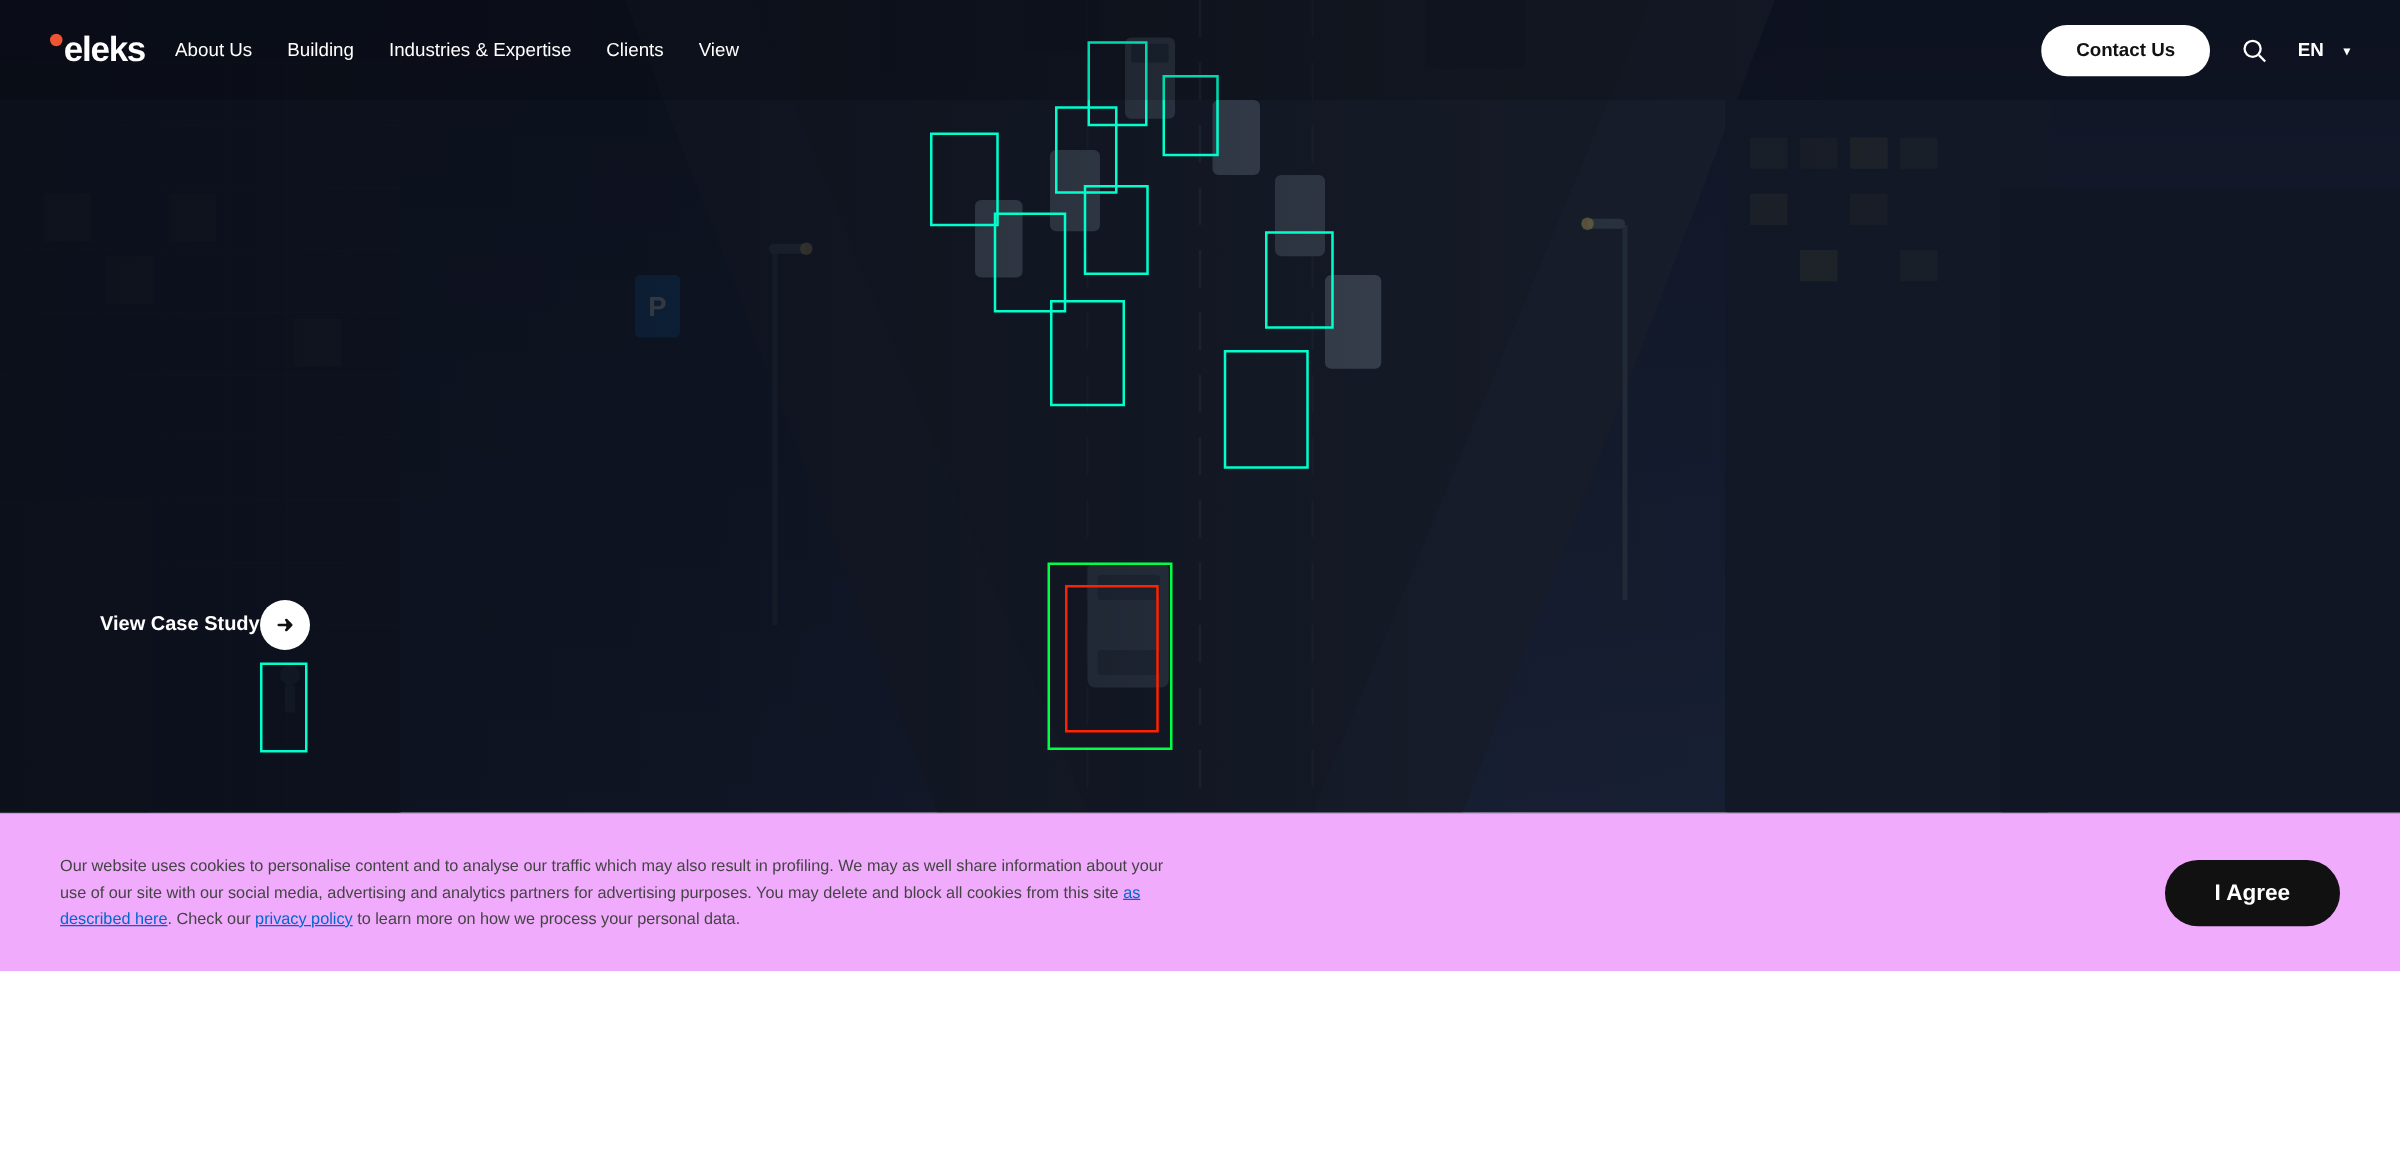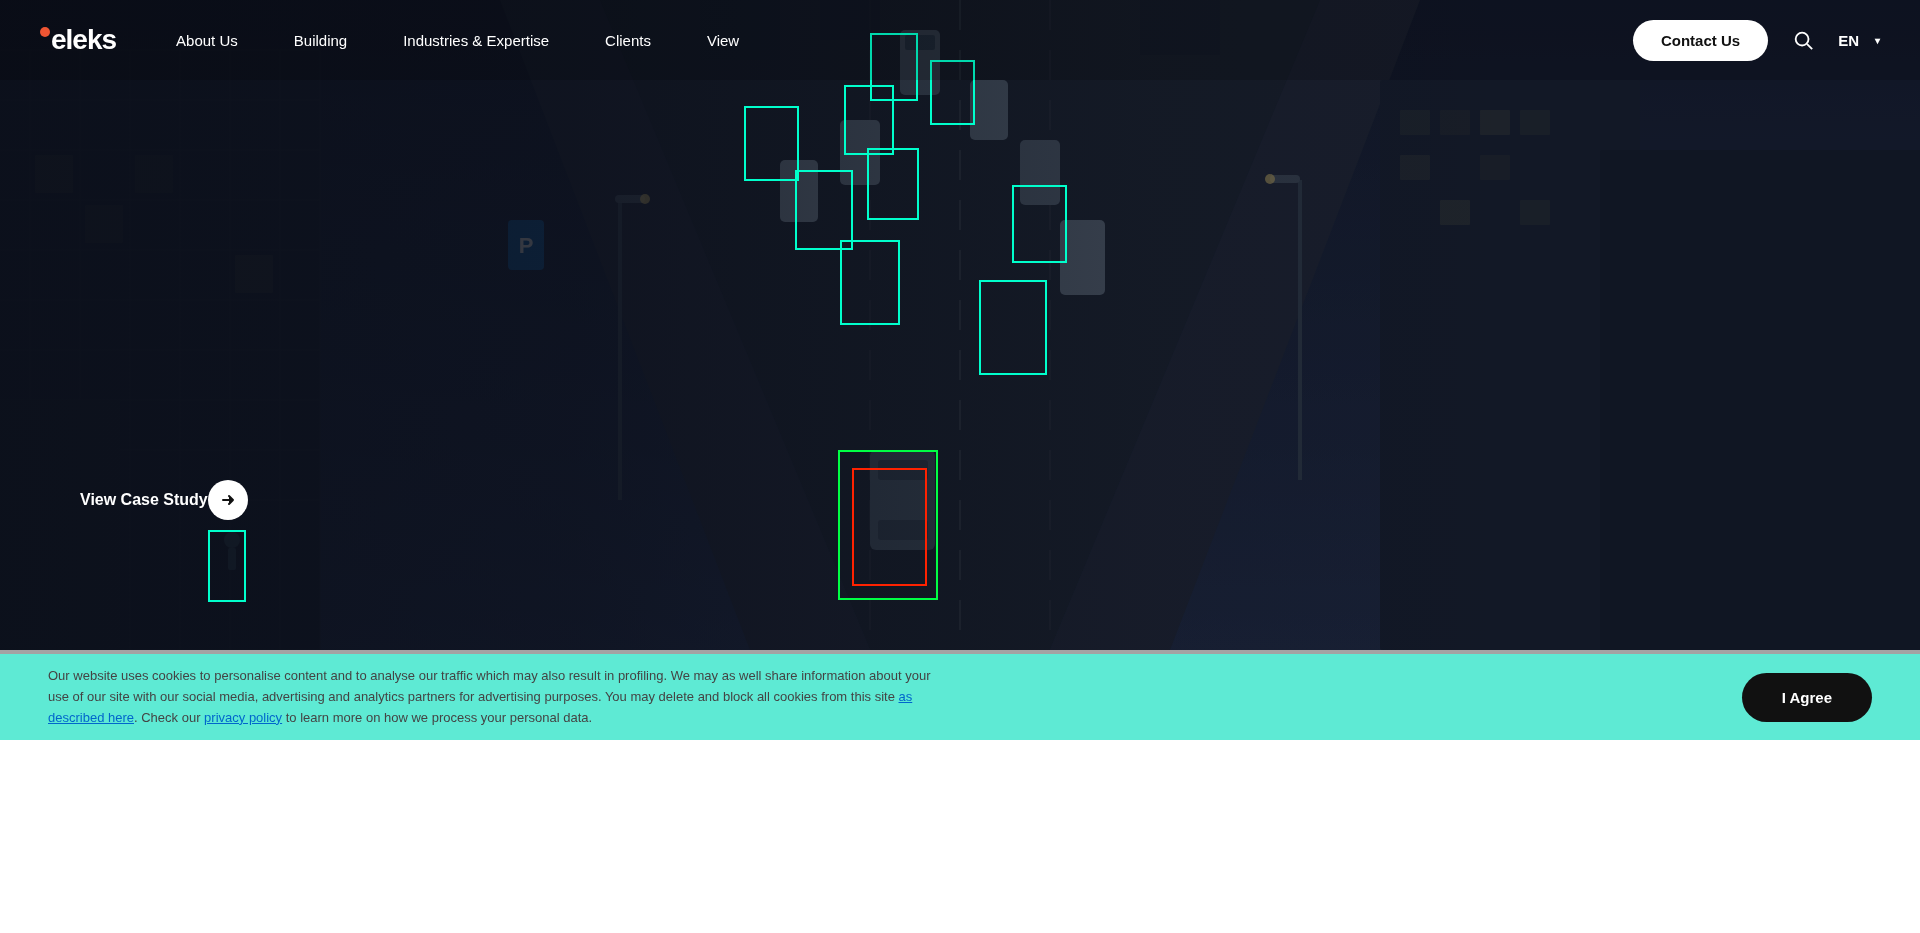--- a/index.html
+++ b/index.html
@@ -34,23 +34,22 @@
       background: #e53;
       border-radius: 50%;
       display: inline-block;
       margin-right: 1px;
       position: relative;
       top: -8px;
     }
     .nav-links {
       display: flex;
       align-items: center;
-      gap: 56px;
+      gap: 28px;
       flex: 1;
-      margin-left: 36px;
     }
     .nav-link {
       color: #fff;
       text-decoration: none;
       font-size: 15px;
       font-weight: 400;
       white-space: nowrap;
       cursor: pointer;
     }
     .nav-right {
@@ -187,45 +186,45 @@
       z-index: 5;
       pointer-events: none;
     }
     .detection-box.green { border-color: #00ff44; }
     .detection-box.red { border-color: #ff2200; }
     .detection-box.teal { border-color: #00ffcc; }
 
     
     .cookie-banner {
       position: relative;
-      background: #5eead4;
-      padding: 12px 48px;
+      background: #f0abfc;
+      padding: 32px 48px;
       display: flex;
       align-items: center;
       justify-content: space-between;
       gap: 40px;
-      border-top: 4px solid #a3a3a3;
+      border-top: 1px solid #a3a3a3;
     }
     .cookie-text {
       font-size: 13px;
       color: #444;
       line-height: 1.6;
       max-width: 900px;
     }
     .cookie-text a {
       color: #0066cc;
       text-decoration: underline;
     }
     .cookie-agree-btn {
       background: #111;
       color: #fff;
       border: none;
       border-radius: 30px;
       padding: 16px 40px;
-      font-size: 15px;
+      font-size: 18px;
       font-weight: 600;
       cursor: pointer;
       white-space: nowrap;
       flex-shrink: 0;
     }
   </style>
 </head>
 <body>
 
 <nav class="navbar">

